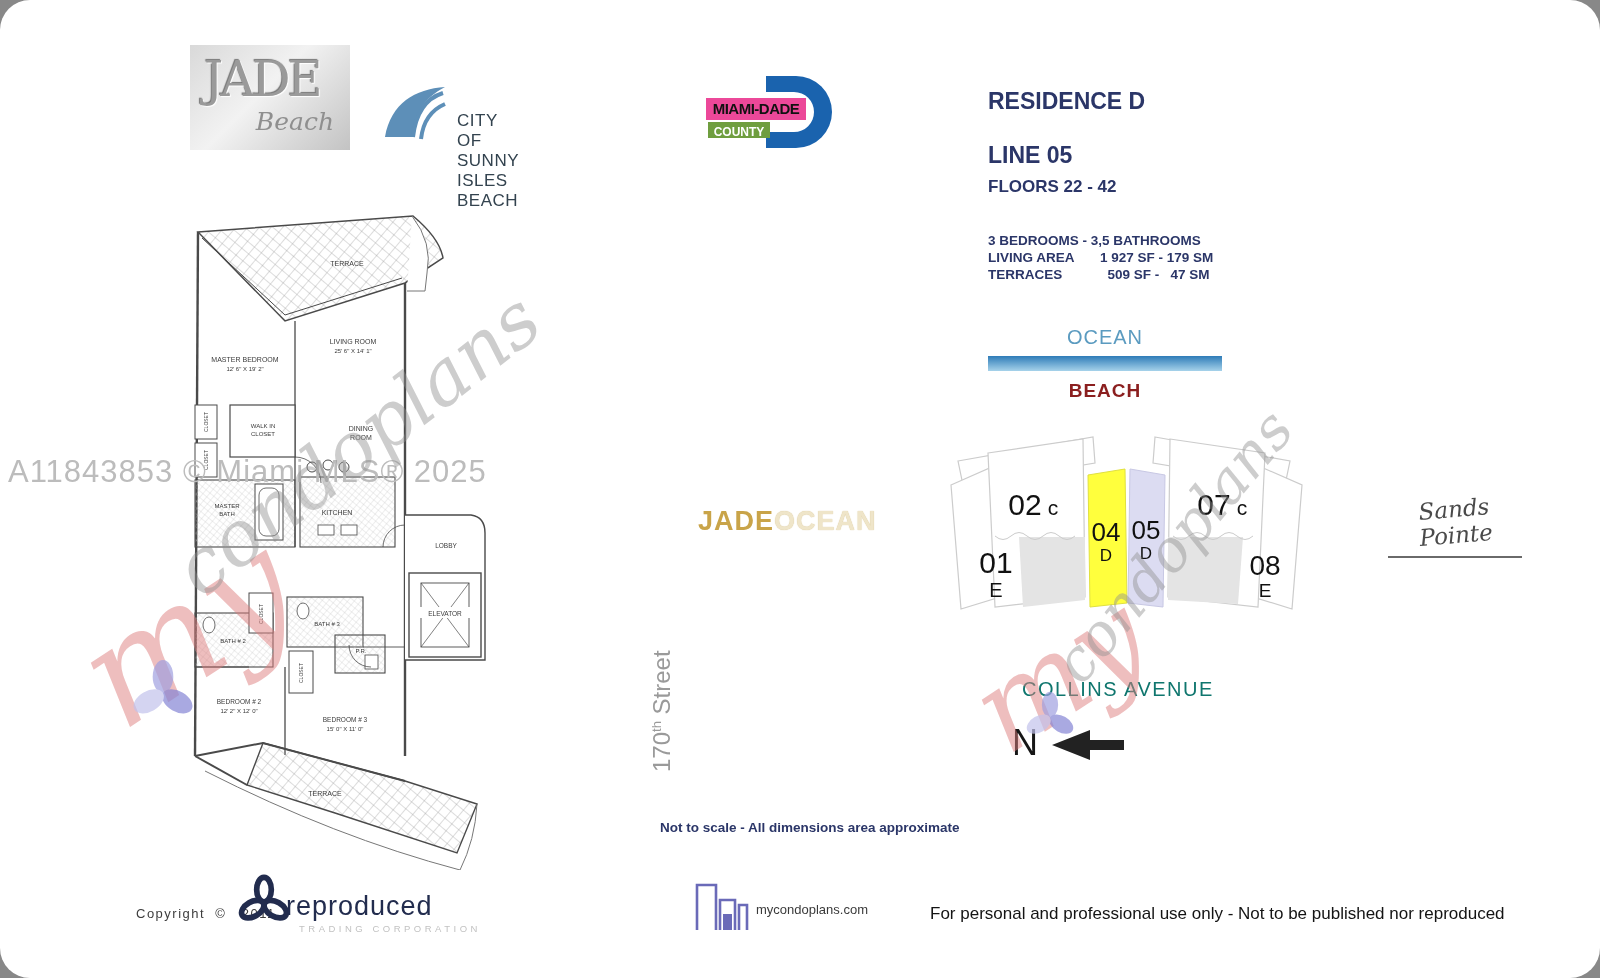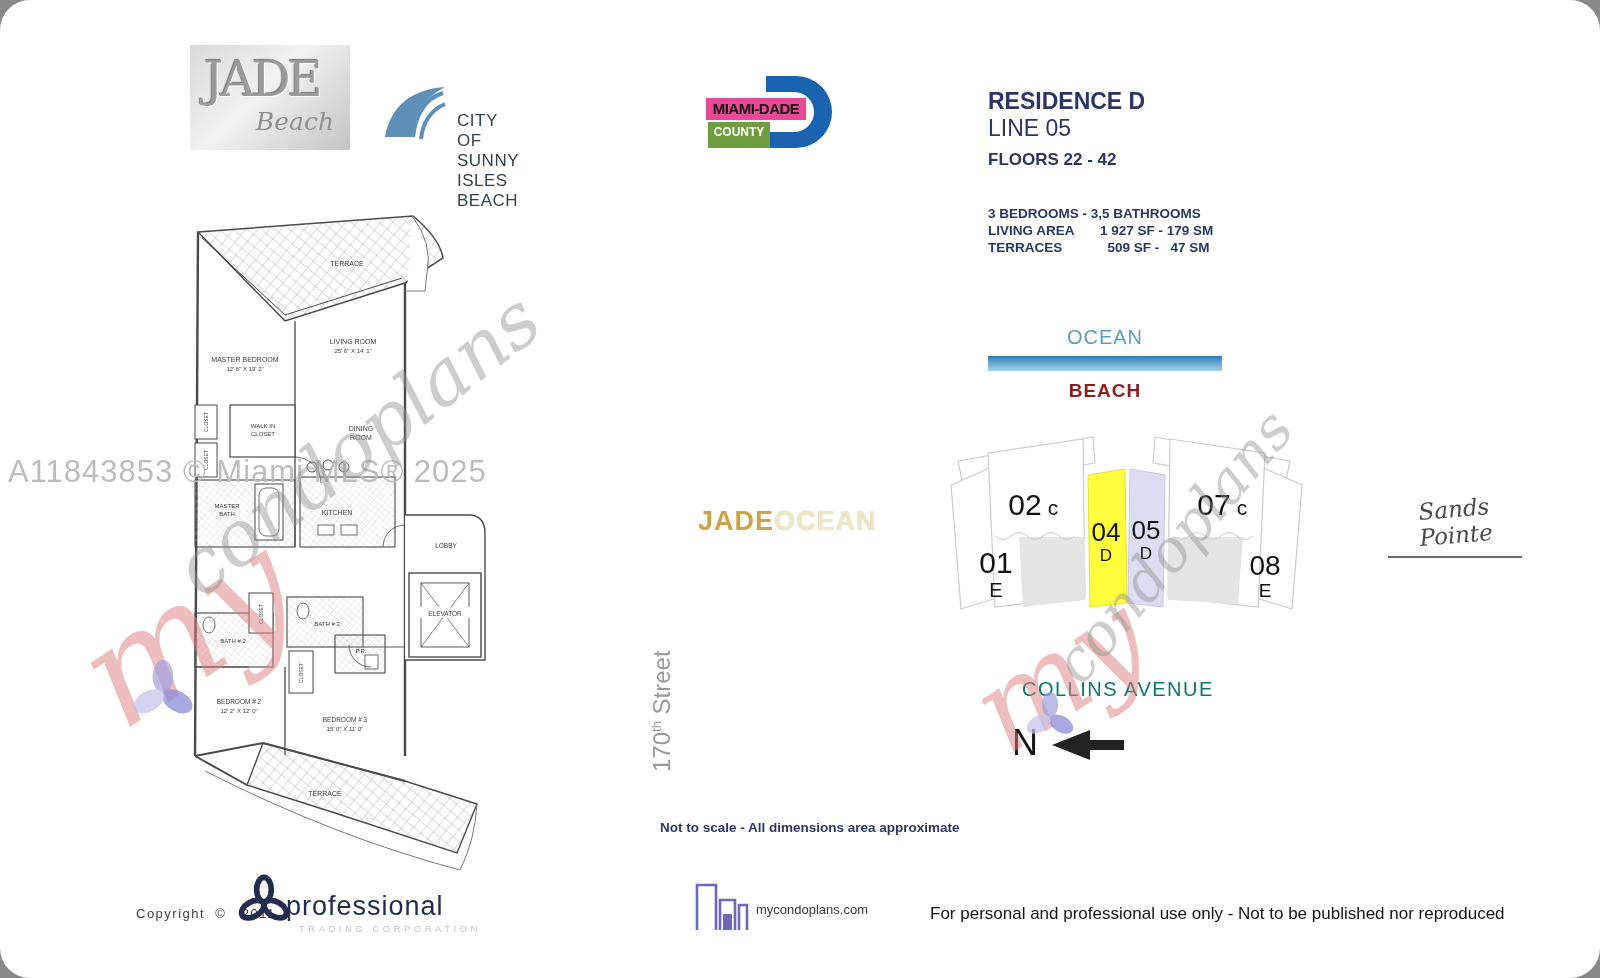--- a/index.html
+++ b/index.html
@@ -14,27 +14,27 @@
   .jade-title{position:absolute;left:14px;top:6px;font-family:"DejaVu Serif",serif;
               font-size:48px;letter-spacing:-3px;color:#9a9a9a;
               text-shadow:1px 1px 1px #ffffff,-1px -1px 1px #777;}
   .jade-sub{position:absolute;right:16px;top:62px;font-family:"DejaVu Serif",serif;
             font-style:italic;font-size:25px;color:#8f8f8f;}
   .city-logo{left:383px;top:85px;height:60px;}
   .city-label{position:absolute;left:74px;top:26px;font-size:17px;color:#33434f;letter-spacing:.5px;}
   .county-logo{left:706px;top:76px;width:128px;height:72px;}
   .county-name{position:absolute;left:0;top:22px;width:100px;height:22px;background:#ec4899;
                font-size:15px;font-weight:bold;color:#111;line-height:22px;text-align:center;letter-spacing:-0.5px;}
-  .county-sub{position:absolute;left:2px;top:46px;width:62px;height:26px;background:#6f9e3f;
+  .county-sub{position:absolute;left:2px;top:46px;width:62px;height:16px;background:#6f9e3f;
               font-size:12px;font-weight:bold;color:#fff;line-height:20px;text-align:center;}
 
   
   .res-block{left:988px;top:88px;color:#2b3668;}
   .res-l1{font-size:23px;font-weight:bold;line-height:27px;}
-  .res-l2{font-size:23px;font-weight:normal;line-height:27px;margin-bottom:8px;}
+  .res-l2{font-size:23px;font-weight:bold;line-height:27px;margin-bottom:8px;margin-top:27px;}
   .res-floors{font-size:17px;font-weight:600;margin-bottom:35px;}
   .res-small{font-size:13.5px;font-weight:700;line-height:17px;}
   .res-row{display:flex;}
   .res-row .lbl{width:112px;}
 
   
   .ocean-label{left:988px;top:326px;width:234px;text-align:center;font-size:20px;
                letter-spacing:1px;font-weight:400;}
   .ocean-bar{left:988px;top:356px;width:234px;height:15px;}
   .beach-label{left:988px;top:380px;width:234px;text-align:center;font-size:19px;
@@ -283,21 +283,21 @@
   </svg>
 
   <div class="abs f-copy pre">Copyright  ©   2011</div>
   <svg class="abs" style="left:238px;top:874px;" width="52" height="54" viewBox="0 0 64 64">
     <g fill="none" stroke="#222c4e" stroke-width="7">
       <ellipse cx="32" cy="18" rx="9" ry="15" transform="rotate(0,32,34)"></ellipse>
       <ellipse cx="32" cy="18" rx="9" ry="15" transform="rotate(120,32,34)"></ellipse>
       <ellipse cx="32" cy="18" rx="9" ry="15" transform="rotate(240,32,34)"></ellipse>
     </g>
   </svg>
-  <div class="abs f-ren">professional</div>
+  <div class="abs f-ren">reproduced</div>
   <div class="abs f-ren-sub">TRADING CORPORATION</div>
   <svg class="abs" style="left:692px;top:878px;" width="58" height="56" viewBox="0 0 58 56">
     <g fill="none" stroke="#6a6ab8" stroke-width="2.6">
       <path d="M5,52 V7 H24 V52"></path>
       <path d="M28,52 V22 H43 V52"></path>
       <path d="M47,52 V27 H55 V52"></path>
     </g>
     <rect x="31" y="36" width="9" height="16" fill="#6a6ab8"></rect>
   </svg>
   <div class="abs f-site">mycondoplans.com</div>

